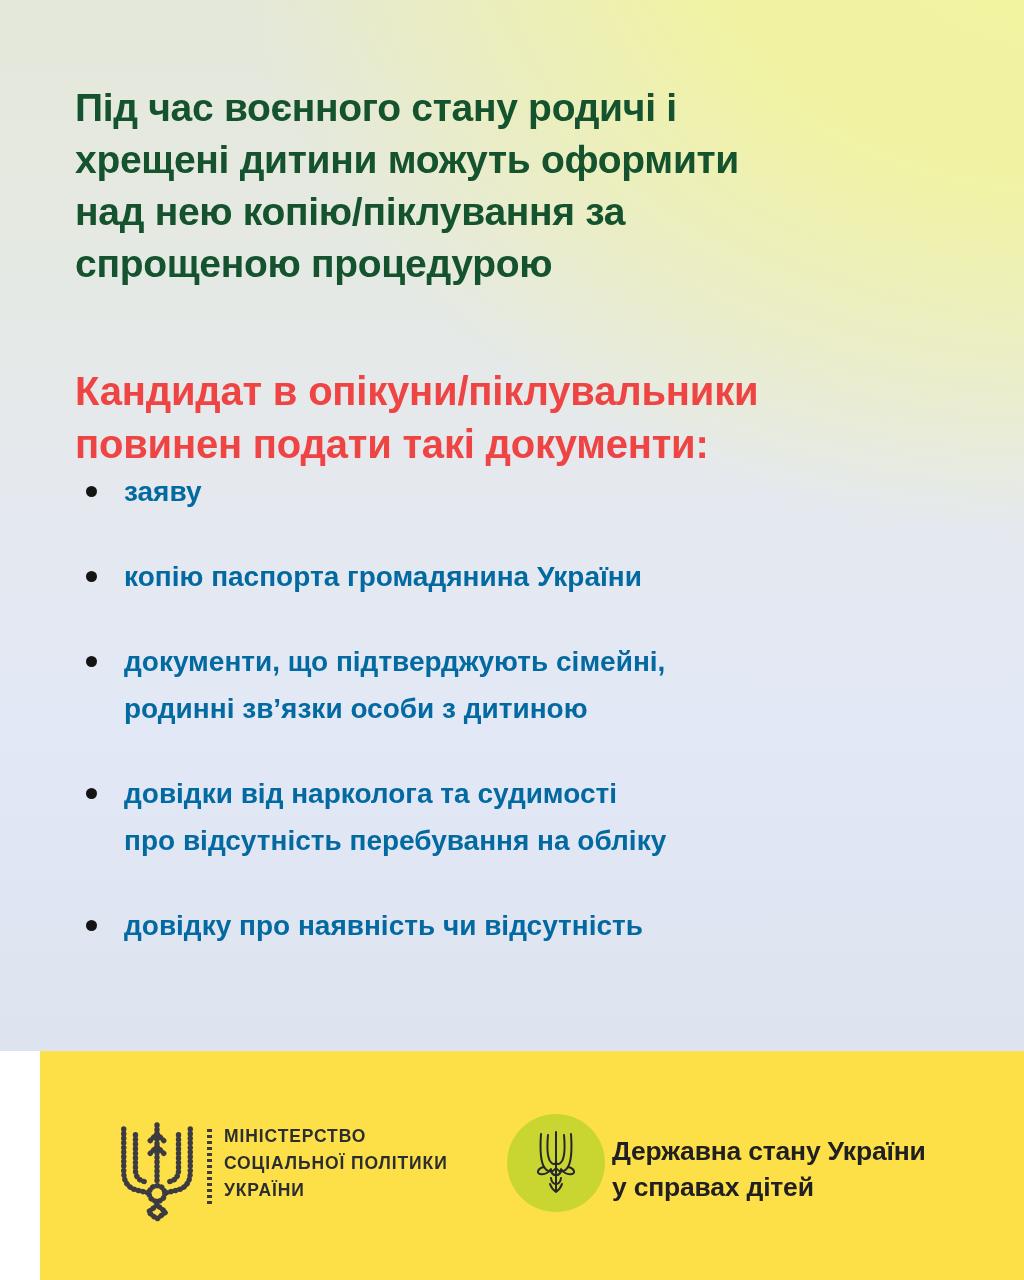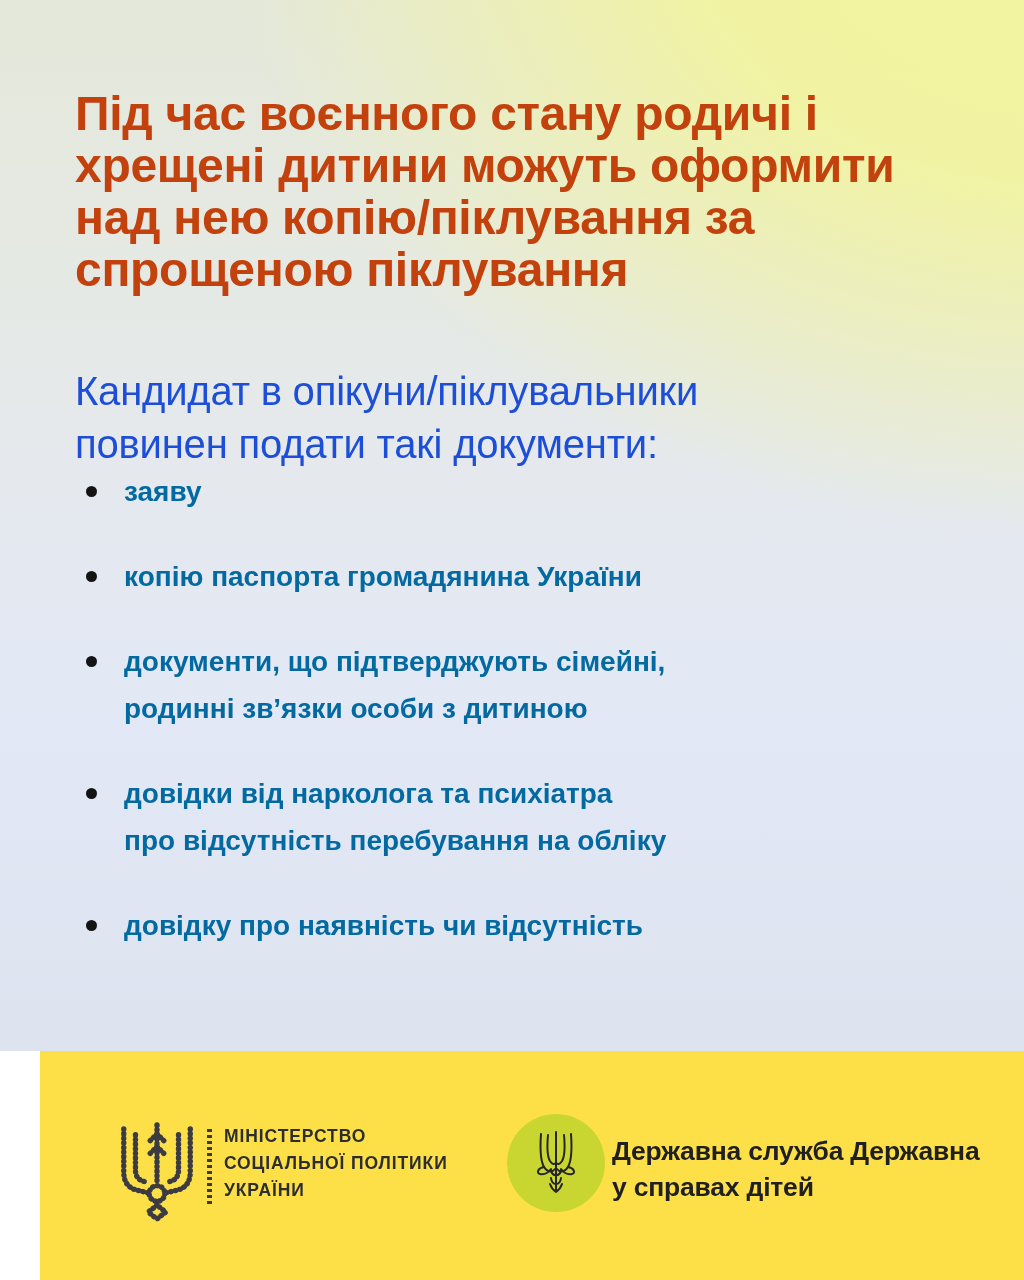--- a/index.html
+++ b/index.html
@@ -27,27 +27,27 @@
       linear-gradient(to bottom,
         #e4e8da 0%,
         #e5e9e2 22%,
         #e5e9ee 45%,
         #e2e8f5 68%,
         #dde4f0 100%);
   }
 
   .title{
     position:absolute;left:75px;top:56px;width:890px;
-    font-size:48px;line-height:52px;font-weight:700;
-    color:#c2410c;letter-spacing:-0.3px;
+    font-size:39px;line-height:52px;font-weight:700;
+    color:#14532d;letter-spacing:-0.3px;
   }
   .subtitle{
     position:absolute;left:75px;top:332px;width:890px;
-    font-size:40px;line-height:53px;font-weight:400;
-    color:#1d4ed8;letter-spacing:-0.2px;
+    font-size:40px;line-height:53px;font-weight:700;
+    color:#ef4444;letter-spacing:-0.2px;
   }
   .line{display:block;}
 
   ul.bullets{
     position:absolute;left:75px;top:468px;width:900px;
     margin:0;padding:0;list-style:none;
   }
   ul.bullets li{
     position:relative;
     padding-left:49px;
@@ -97,21 +97,21 @@
 <body>
 
 <div class="poster">
 
   <div class="bg-panel"></div>
 
   <h1 class="title">
     <span class="line">Під час воєнного стану родичі і</span>
     <span class="line">хрещені дитини можуть оформити</span>
     <span class="line">над нею копію/піклування за</span>
-    <span class="line">спрощеною піклування</span>
+    <span class="line">спрощеною процедурою</span>
   </h1>
 
   <h2 class="subtitle">
     <span class="line">Кандидат в опікуни/піклувальники</span>
     <span class="line">повинен подати такі документи:</span>
   </h2>
 
   <ul class="bullets">
     <li>
       <span class="line">заяву</span>
@@ -119,21 +119,21 @@
     </li>
     <li>
       <span class="line">копію паспорта громадянина України</span>
       <span class="line"></span>
     </li>
     <li>
       <span class="line">документи, що підтверджують сімейні,</span>
       <span class="line">родинні зв’язки особи з дитиною</span>
     </li>
     <li>
-      <span class="line">довідки від нарколога та психіатра</span>
+      <span class="line">довідки від нарколога та судимості</span>
       <span class="line">про відсутність перебування на обліку</span>
     </li>
     <li>
       <span class="line">довідку про наявність чи відсутність</span>
     </li>
   </ul>
 
   <div class="footer">
 
     <div class="ministry-logo">
@@ -170,19 +170,19 @@
             <path d="M17,39 C11,40 9,45 13,46 C17,47 21,45 24,41"></path>
             <path d="M41,39 C47,40 49,45 45,46 C41,47 37,45 34,41"></path>
             <path d="M24,42 C25,49 33,49 34,42"></path>
             <path d="M29,44 V56"></path>
             <path d="M24,50 C25,58 33,58 34,50"></path>
             <path d="M29,56 L29,64 M29,64 C26,62 24,59 23,56 M29,64 C32,62 34,59 35,56"></path>
           </g>
         </svg>
       </div>
       <div class="service-text">
-        <span class="line">Державна служба Державна</span>
+        <span class="line">Державна стану України</span>
         <span class="line">у справах дітей</span>
       </div>
     </div>
 
   </div>
 </div>
 
 </body></html>

